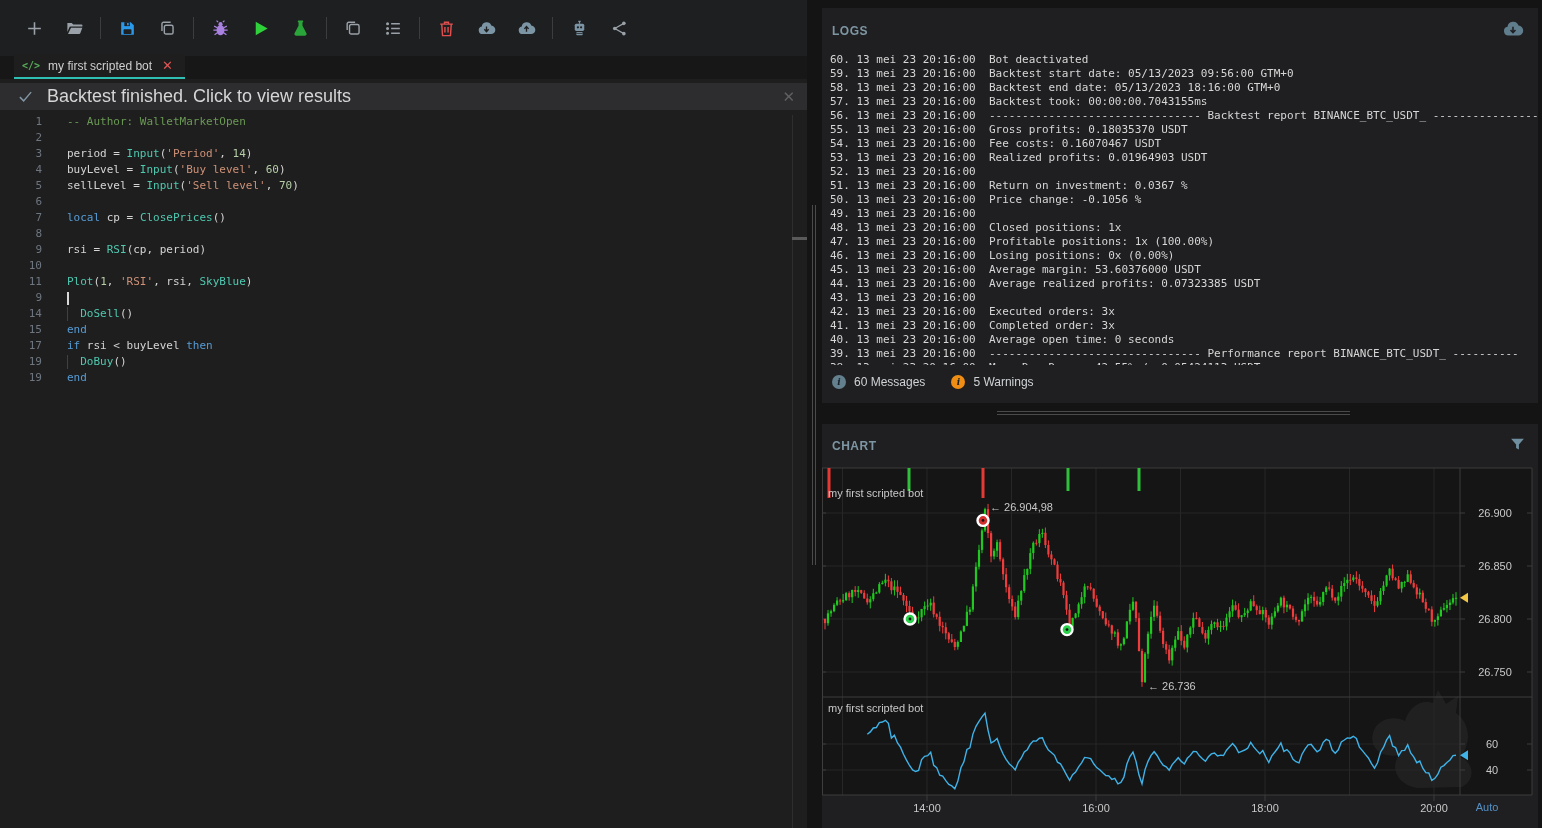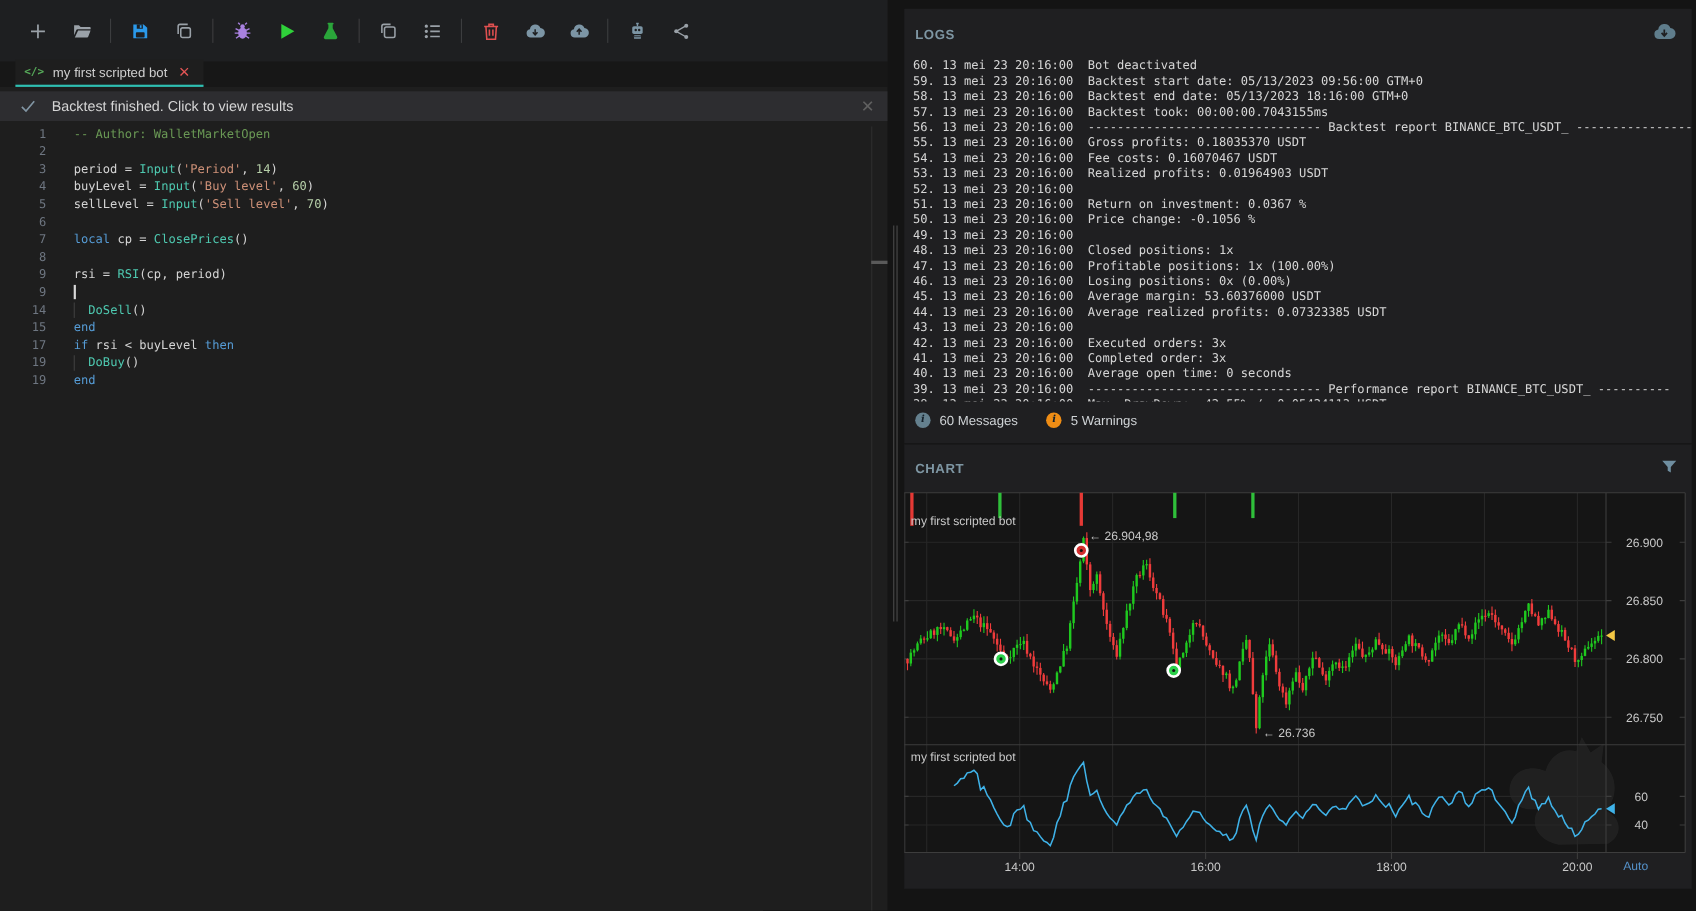--- a/index.html
+++ b/index.html
@@ -16,21 +16,21 @@
   .ic-dgreen{color:#2aa53a}.ic-red{color:#e05050}.ic-slate{color:#7c95a5}
   .tabbar{height:23px;background:#171717;display:flex;align-items:flex-end;padding-left:14px;}
   .tab{height:23px;background:#1e1e1e;border-bottom:2px solid #2fbfb2;display:flex;align-items:center;
        padding:0 10px 0 8px;gap:8px;cursor:pointer;}
   .tab-code{color:#57ab5a;font-family:"DejaVu Sans Mono",monospace;font-size:10px;font-weight:bold;}
   .tab-title{color:#cfcfcf;font-size:12px;white-space:nowrap;}
   .tab-close{color:#e25555;font-size:13px;line-height:1;cursor:pointer;padding:0 2px;}
   .notify{margin-top:4px;height:27px;background:#2d2d30;display:flex;align-items:center;
           padding:0 12px 0 18px;cursor:pointer;}
   .notify-check{color:#8195a3;margin-right:14px;}
-  .notify-text{color:#d5d5d5;font-size:13px;flex:1;}
+  .notify-text{color:#d5d5d5;font-size:18px;flex:1;}
   .notify-close{color:#606060;font-size:15px;cursor:pointer;}
   .editor{position:relative;padding-top:4px;font-family:"DejaVu Sans Mono",monospace;
           font-size:11px;line-height:16px;}
   .cl{display:flex;height:16px;white-space:pre;}
   .ln{width:42px;text-align:right;color:#6e7681;flex:0 0 42px;}
   .ct{padding-left:25px;position:relative;}
   .tok-c{color:#6a9955}.tok-k{color:#569cd6}.tok-f{color:#4ec9b0}
   .tok-s{color:#ce9178}.tok-n{color:#b5cea8}.tok-p{color:#d4d4d4}
   .iguide{position:absolute;left:25px;top:1px;height:14px;border-left:1px solid #404040;}
   .cursor{display:inline-block;width:1.5px;height:13px;background:#d8d8d8;vertical-align:middle;}
@@ -51,21 +51,21 @@
              line-height:14px;color:#d6d6d6;white-space:pre;overflow:hidden;height:312px;}
   .logs-footer{display:flex;align-items:center;gap:26px;padding:10px 0 0 10px;}
   .badge{display:flex;align-items:center;gap:8px;cursor:pointer;}
   .badge-dot{width:14px;height:14px;border-radius:50%;display:flex;align-items:center;justify-content:center;
              font-size:9px;font-weight:bold;color:#14202a;font-family:"DejaVu Serif",serif;font-style:italic;}
   .dot-info{background:#64808e}.dot-warn{background:#ef8d15}
   .badge-label{color:#cfd3d6;font-size:12px;}
   .h-splitter{position:absolute;left:0;top:403px;width:722px;height:21px;cursor:row-resize;}
   .h-grip1,.h-grip2{position:absolute;left:177px;width:353px;height:1px;background:#4a4a4a;}
   .h-grip1{top:8px}.h-grip2{top:11px}
-  .chart-panel{top:404px;height:404px;text-align:center;}
+  .chart-panel{top:424px;height:404px;text-align:center;}
   .chart-head{display:flex;align-items:center;justify-content:space-between;padding:12px 12px 0 10px;}
   #chart-svg{position:absolute;left:0;top:42px;}
   #chart-svg text{font-family:"Liberation Sans",sans-serif;}
 </style>
 </head>
 <body>
 
 <div class="app">
 
   <div class="left-panel">
@@ -189,20 +189,22 @@
     <div class="editor" id="editor">
         <div class="cl"><span class="ln">1</span><span class="ct"><span class="tok-c">-- Author: WalletMarketOpen</span></span></div>
         <div class="cl"><span class="ln">2</span><span class="ct"></span></div>
         <div class="cl"><span class="ln">3</span><span class="ct"><span class="tok-p">period = </span><span class="tok-f">Input</span><span class="tok-p">(</span><span class="tok-s">'Period'</span><span class="tok-p">, </span><span class="tok-n">14</span><span class="tok-p">)</span></span></div>
         <div class="cl"><span class="ln">4</span><span class="ct"><span class="tok-p">buyLevel = </span><span class="tok-f">Input</span><span class="tok-p">(</span><span class="tok-s">'Buy level'</span><span class="tok-p">, </span><span class="tok-n">60</span><span class="tok-p">)</span></span></div>
         <div class="cl"><span class="ln">5</span><span class="ct"><span class="tok-p">sellLevel = </span><span class="tok-f">Input</span><span class="tok-p">(</span><span class="tok-s">'Sell level'</span><span class="tok-p">, </span><span class="tok-n">70</span><span class="tok-p">)</span></span></div>
         <div class="cl"><span class="ln">6</span><span class="ct"></span></div>
         <div class="cl"><span class="ln">7</span><span class="ct"><span class="tok-k">local</span><span class="tok-p"> cp = </span><span class="tok-f">ClosePrices</span><span class="tok-p">()</span></span></div>
         <div class="cl"><span class="ln">8</span><span class="ct"></span></div>
         <div class="cl"><span class="ln">9</span><span class="ct"><span class="tok-p">rsi = </span><span class="tok-f">RSI</span><span class="tok-p">(cp, period)</span></span></div>
+        <div class="cl"><span class="ln">10</span><span class="ct"></span></div>
+        <div class="cl"><span class="ln">11</span><span class="ct"><span class="tok-f">Plot</span><span class="tok-p">(</span><span class="tok-n">1</span><span class="tok-p">, </span><span class="tok-s">'RSI'</span><span class="tok-p">, rsi, </span><span class="tok-f">SkyBlue</span><span class="tok-p">)</span></span></div>
         <div class="cl"><span class="ln">9</span><span class="ct"><span class="cursor"></span></span></div>
         <div class="cl"><span class="ln">14</span><span class="ct"><span class="iguide"></span><span class="tok-p">  </span><span class="tok-f">DoSell</span><span class="tok-p">()</span></span></div>
         <div class="cl"><span class="ln">15</span><span class="ct"><span class="tok-k">end</span></span></div>
         <div class="cl"><span class="ln">17</span><span class="ct"><span class="tok-k">if</span><span class="tok-p"> rsi &lt; buyLevel </span><span class="tok-k">then</span></span></div>
         <div class="cl"><span class="ln">19</span><span class="ct"><span class="iguide"></span><span class="tok-p">  </span><span class="tok-f">DoBuy</span><span class="tok-p">()</span></span></div>
         <div class="cl"><span class="ln">19</span><span class="ct"><span class="tok-k">end</span></span></div>
       </div>
     <div class="ed-scroll-line"></div>
     <div class="ed-scroll-thumb"></div>
   </div>

